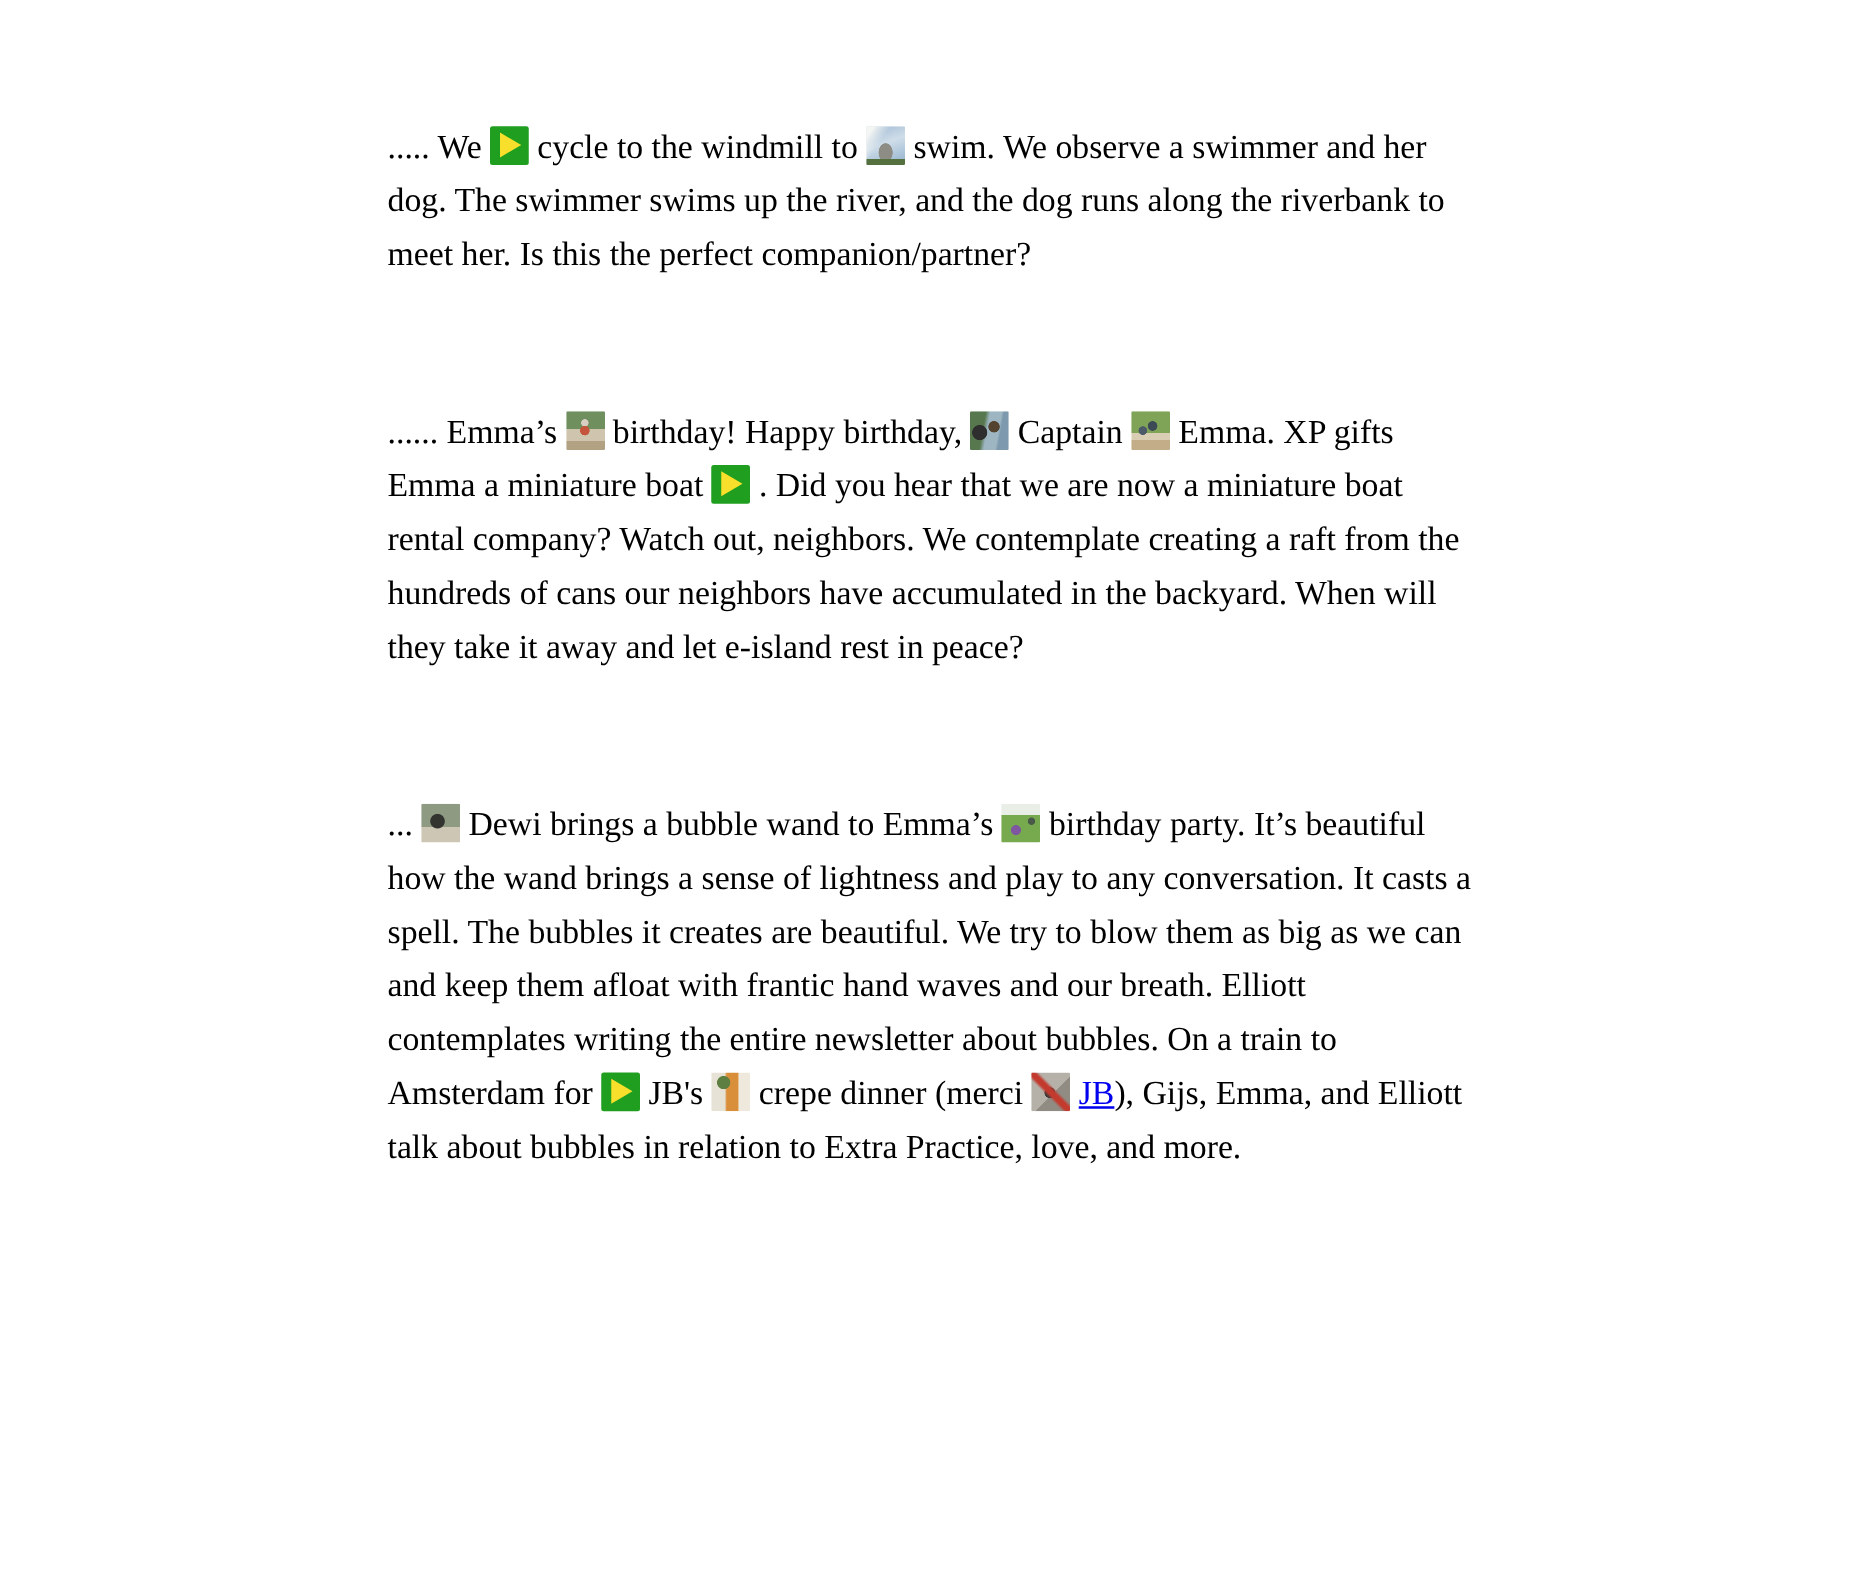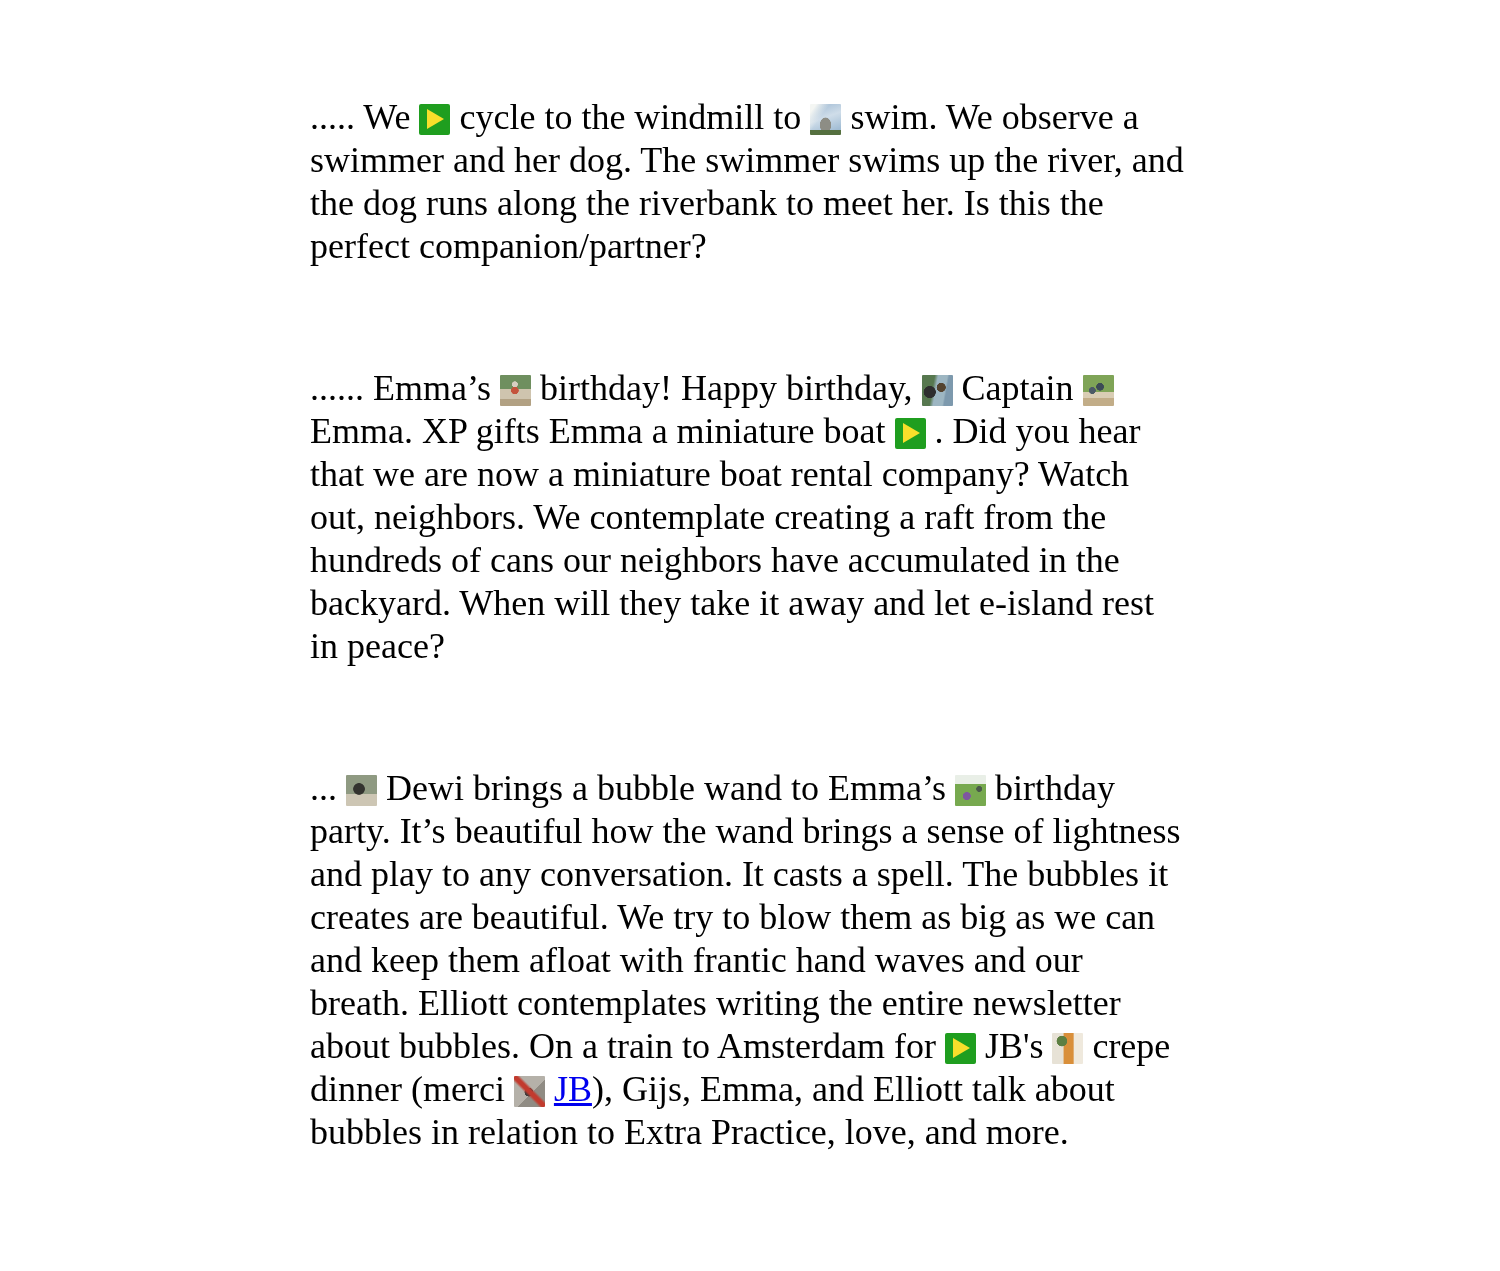--- a/index.html
+++ b/index.html
@@ -7,21 +7,21 @@
     width: 1500px;
     height: 1271px;
     background: var(--page-bg, #ffffff);
     color: var(--text-color, #000000);
     font-family: "Liberation Serif", serif;
   }
   .text-column {
     width: 880px;
     margin: 0 auto;
     padding-top: 96px;
-    font-size: 36px;
+    font-size: 27px;
     line-height: 43px;
   }
   .para { margin: 0 0 99px 0; }
   .para:last-child { margin-bottom: 0; }
 
   
   .play-icon {
     display: inline-block;
     width: 31px; height: 31px;
     background: var(--play-bg, #1f9e1f);

